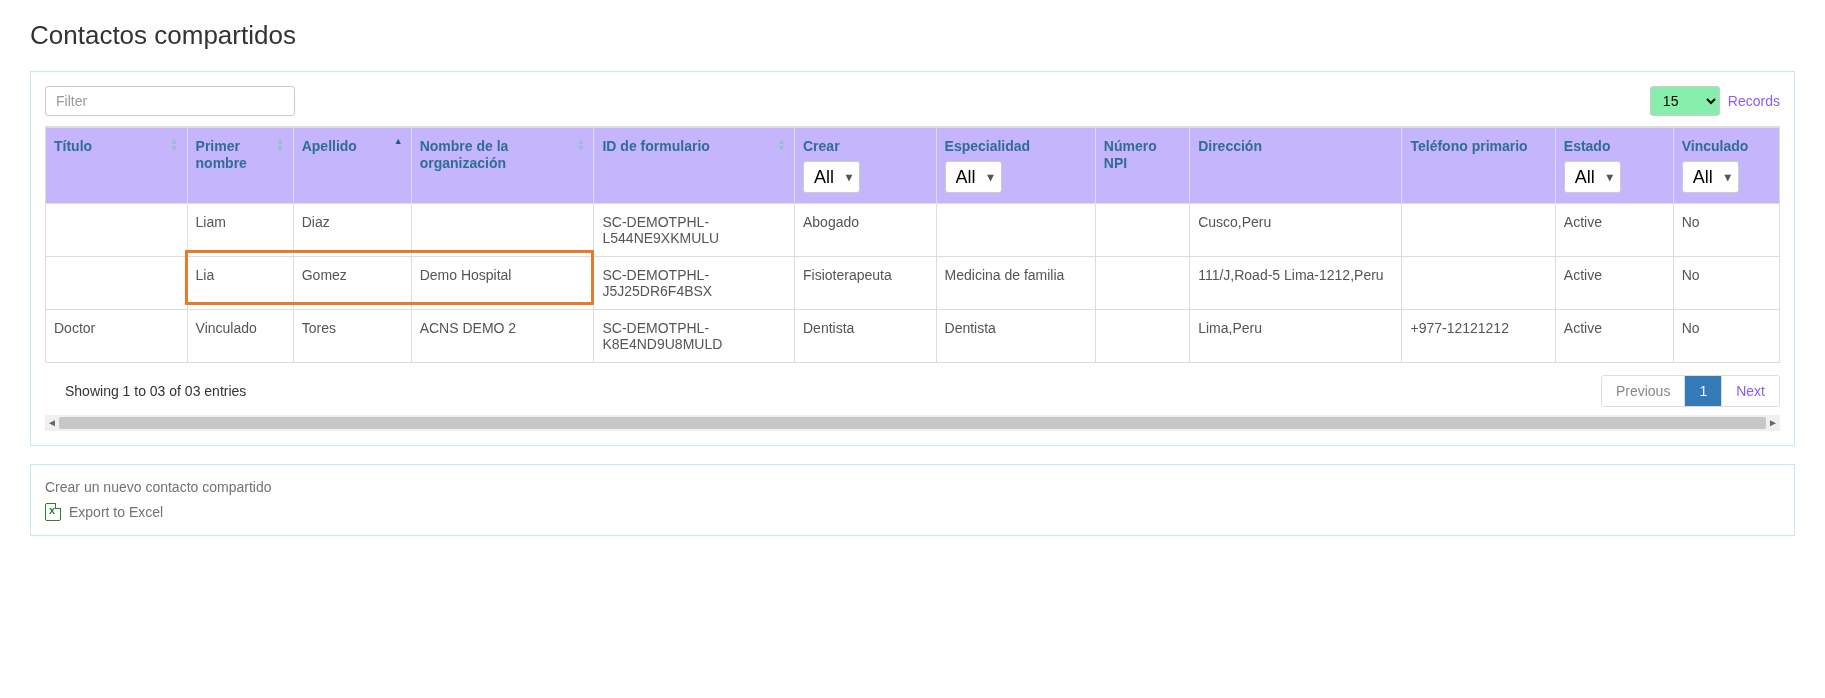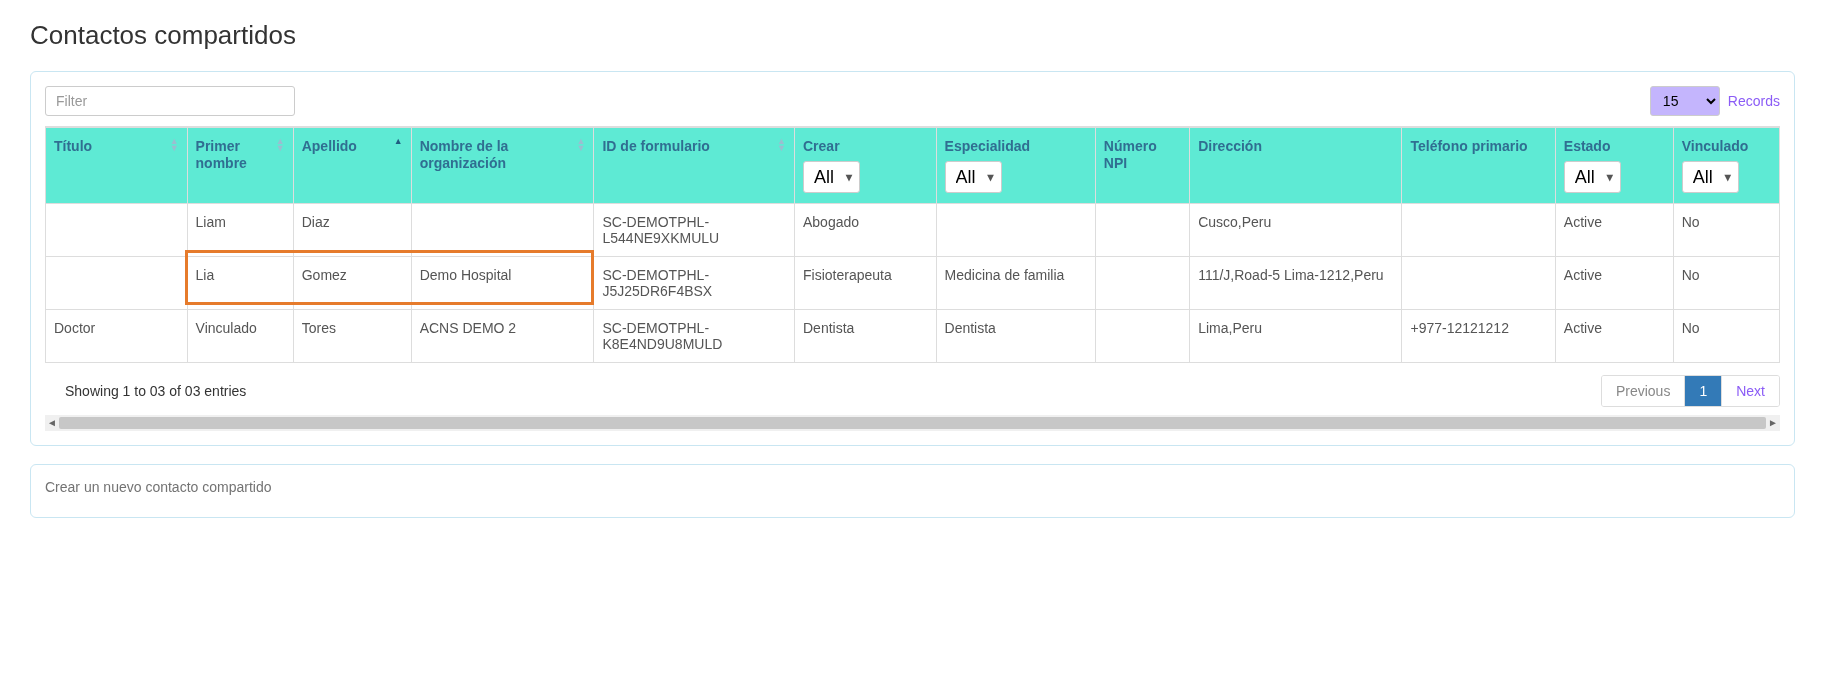--- a/index.html
+++ b/index.html
@@ -12,21 +12,21 @@
     padding: 20px 30px;
   }
   h2.page-title {
     font-size: 26px;
     font-weight: 400;
     color: #333;
     margin: 0 0 20px 0;
   }
   .panel {
     border: 1px solid #c9e6f2;
-    border-radius: 6px;
+    border-radius: 0;
     padding: 14px;
     margin-bottom: 18px;
     background: #fff;
   }
   .top-controls {
     display: flex;
     justify-content: space-between;
     align-items: center;
     margin-bottom: 10px;
   }
@@ -43,42 +43,42 @@
     display: flex;
     align-items: center;
     gap: 8px;
   }
   .records-select {
     width: 70px;
     padding: 5px 8px;
     border: 1px solid #ccc;
     border-radius: 3px;
     font-size: 14px;
-    background: #c4b5fd;
+    background: #86efac;
   }
   .records-label { color: #8b5cf6; }
   .table-scroll {
     overflow-x: auto;
     border-top: 1px solid #ddd;
   }
   table.data-table {
     border-collapse: collapse;
     width: 100%;
     min-width: 1480px;
     table-layout: fixed;
   }
   table.data-table th, table.data-table td {
     border: 1px solid #ddd;
     padding: 10px 8px;
     text-align: left;
     vertical-align: top;
     word-wrap: break-word;
   }
   table.data-table th {
-    background: #5eead4;
+    background: #c4b5fd;
     color: #306e91;
     font-weight: 600;
     font-size: 14px;
     vertical-align: top;
   }
   .th-flex {
     display: flex;
     align-items: flex-start;
     gap: 6px;
   }
@@ -392,13 +392,17 @@
 
   <div class="hscroll">
     <div class="thumb-left">◄</div>
     <div class="track-fill"></div>
     <div class="thumb-right">►</div>
   </div>
 </div>
 
 <div class="panel">
   <a class="action-link">Crear un nuevo contacto compartido</a><br>
+  <div class="export-row">
+    <span class="excel-icon"></span>
+    <a class="action-link" style="margin-bottom:0">Export to Excel</a>
+  </div>
 </div>
 
 </body></html>

